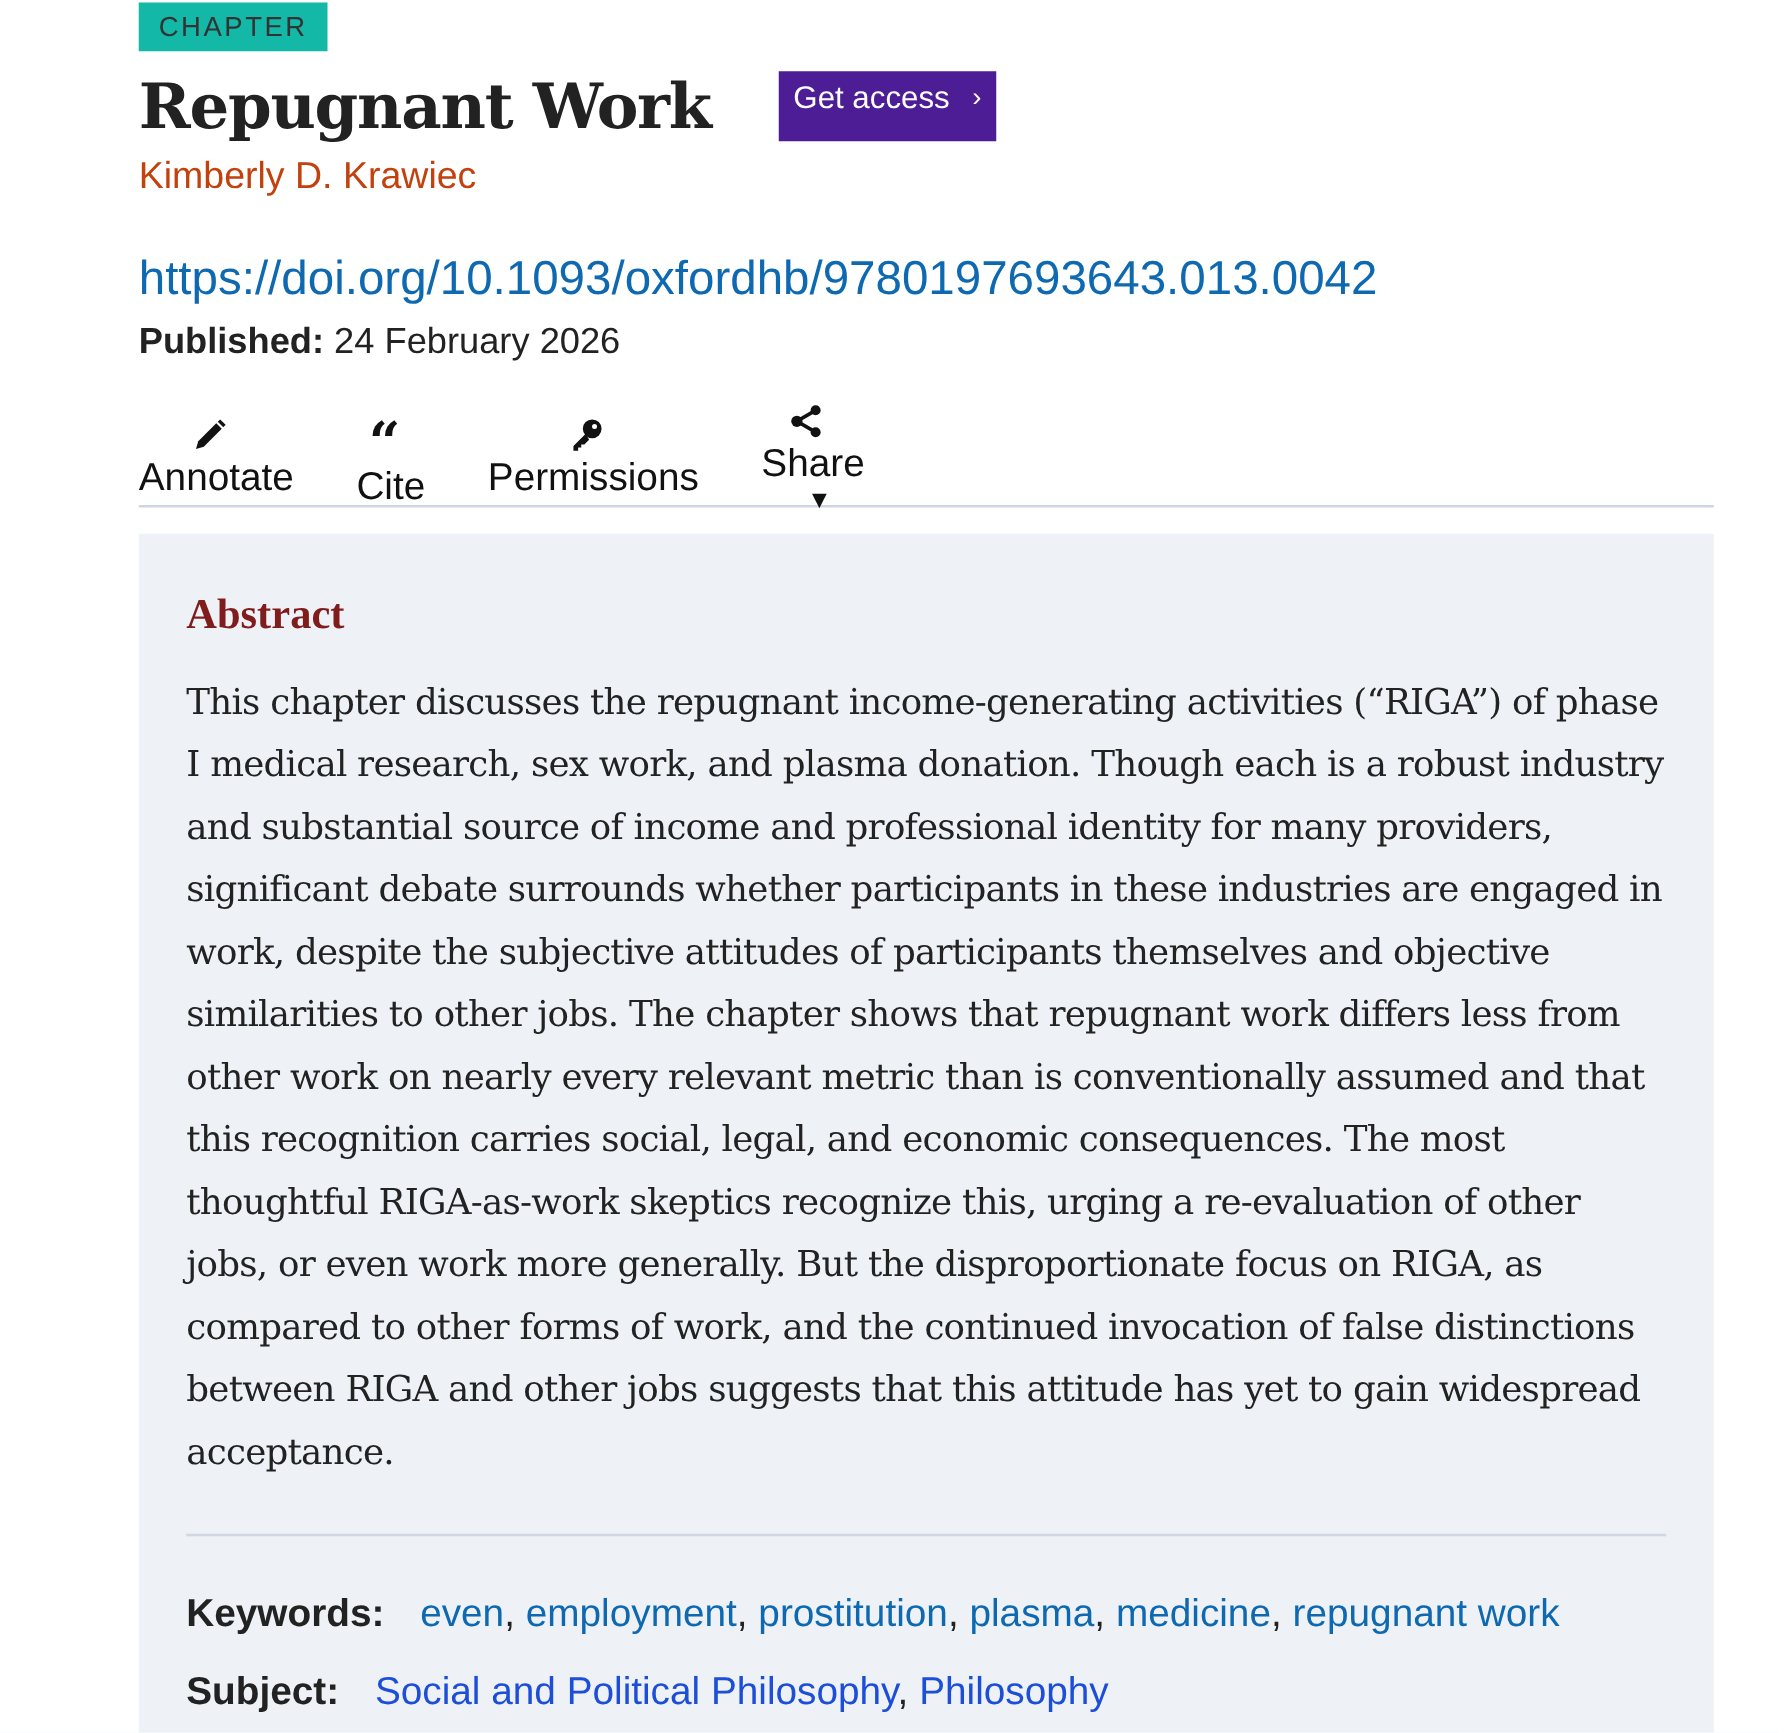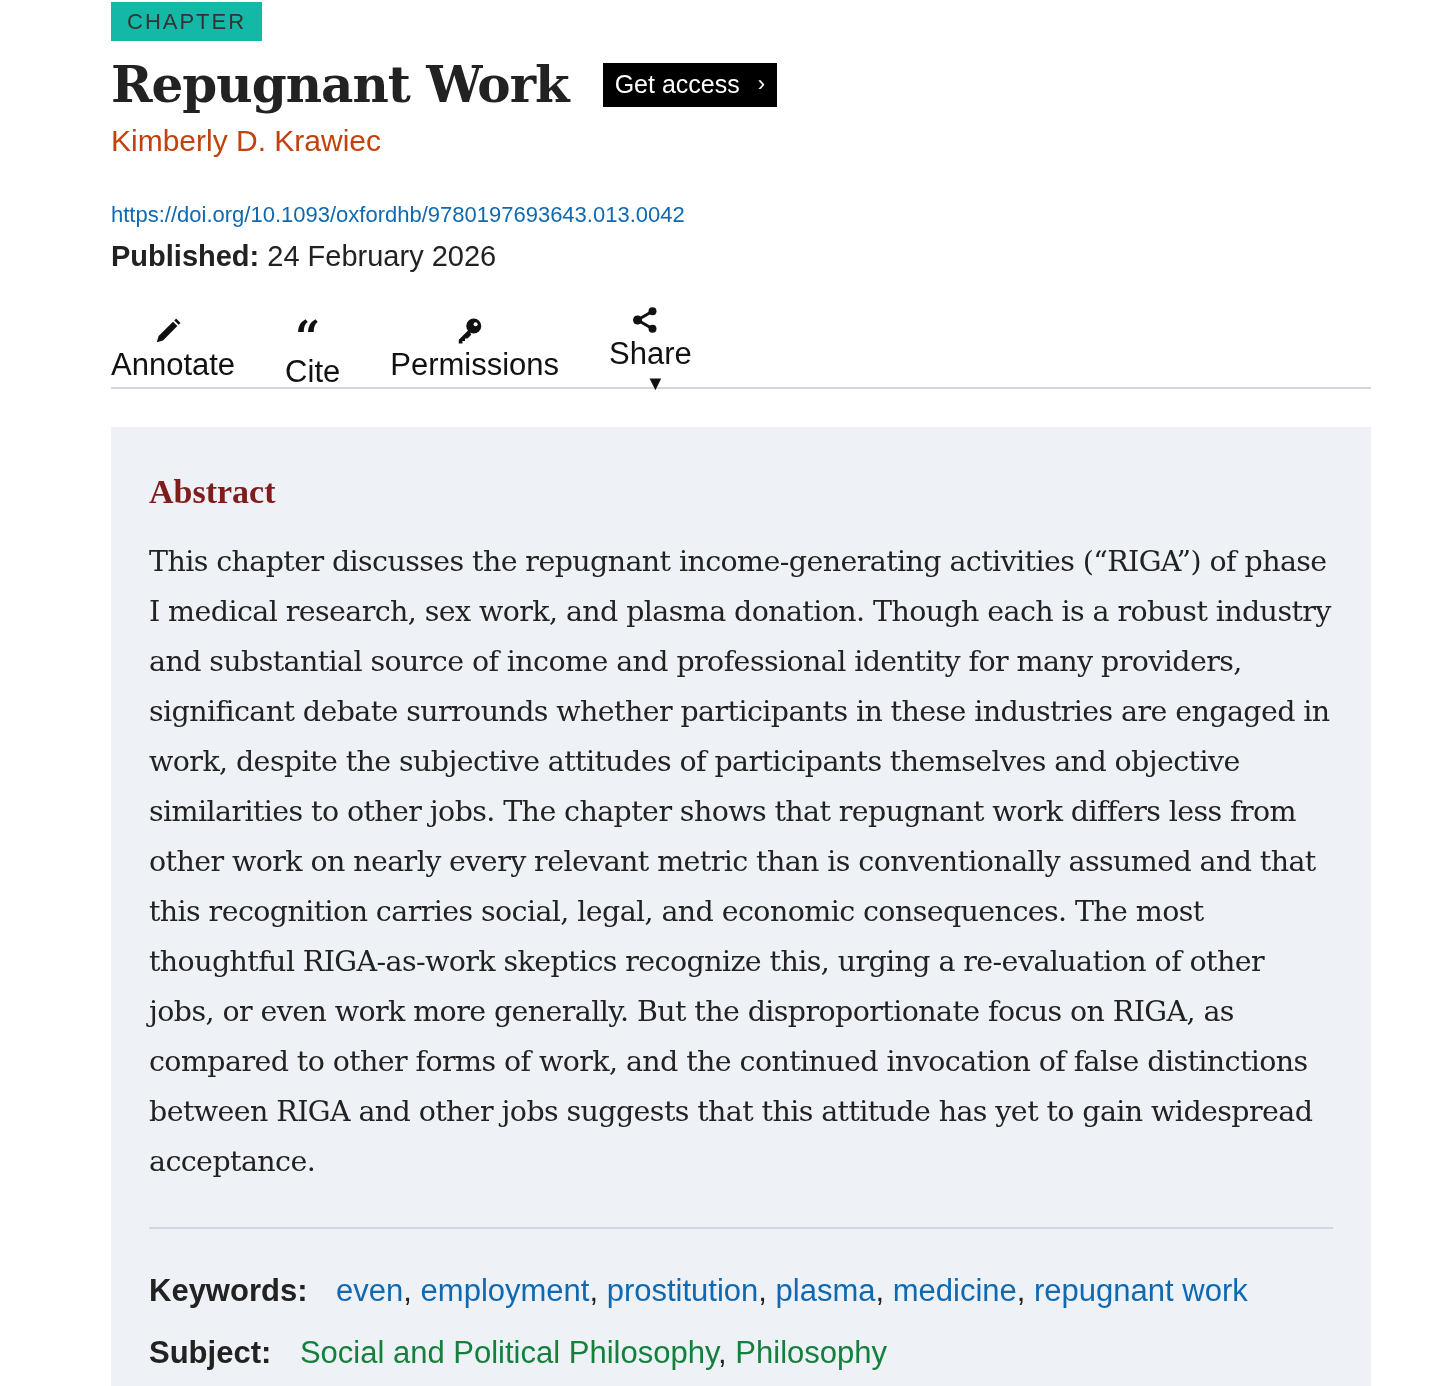--- a/index.html
+++ b/index.html
@@ -1,41 +1,41 @@
 <!DOCTYPE html>
 <html><head>
 <meta charset="utf-8">
 <style>
   html, body { margin:0; padding:0; background:#ffffff; }
   body { width:1432px; height:1386px; overflow:hidden; position:relative; font-family:"Liberation Sans", sans-serif; color:#222; }
   .wrap { position:absolute; left:111px; top:0; width:1260px; }
   .badge { display:inline-block; background:#14b8a6; color:#333; font-size:22px; letter-spacing:2px; padding:7px 16px 6px 16px; margin-top:2px; }
   .title-row { display:flex; align-items:center; margin-top:14px; }
   .title { font-family:"DejaVu Serif", serif; font-weight:bold; font-size:50px; color:#222; letter-spacing:-1px; }
-  .access { margin-left:34px; background:#000000; color:#fff; font-size:25px; padding:7px 12px 8px 12px; display:flex; align-items:center; cursor:pointer; }
+  .access { margin-left:54px; background:#4c1d95; color:#fff; font-size:25px; padding:7px 12px 20px 12px; display:flex; align-items:center; cursor:pointer; }
   .access .chev { margin-left:18px; font-size:22px; }
   .author { color:#c2410c; font-size:30px; margin-top:10px; }
-  .doi { color:#0e69b1; font-size:22px; margin-top:44px; }
+  .doi { color:#0e69b1; font-size:38px; margin-top:44px; }
   .pub { font-size:29px; margin-top:12px; color:#222; }
   .pub b { font-weight:bold; }
   .toolbar { display:flex; align-items:center; margin-top:56px; height:40px; font-size:31px; color:#111; }
   .tool { display:flex; align-items:center; margin-right:50px; cursor:pointer;flex-direction:column; }
   .tool .ic { display:inline-flex; width:32px; height:32px; margin-right:10px; align-items:center; justify-content:center; }
   .rule { height:2px; background:#d0d6e0; margin-top:18px; width:1260px; }
   .abstract { position:absolute; left:111px; top:427px; width:1260px; height:980px; background:#eef1f6; }
   .abs-inner { padding:46px 38px 0 38px; }
   .abs-h { font-family:Liberation Serif, serif; font-weight:bold; font-size:34px; color:#7f1d1d; }
   .abs-p { font-family:"DejaVu Serif", serif; font-size:28.5px; line-height:50px; color:#222; margin-top:26px; letter-spacing:-0.6px; }
   .abs-rule { height:2px; background:#d0d6e4; margin-top:40px; }
   .kw { margin-top:44px; font-size:31px; color:#222; }
   .kw b { margin-right:20px; }
   .kw a { color:#0e69b1; text-decoration:none; }
   .subj { margin-top:26px; font-size:31px; }
   .subj b { margin-right:20px; }
-  .subj a { color:#15803d; text-decoration:none; }
+  .subj a { color:#1d4ed8; text-decoration:none; }
 </style>
 </head>
 <body>
 
 <div class="wrap">
   <div class="badge">CHAPTER</div>
   <div class="title-row">
     <div class="title">Repugnant Work</div>
     <div class="access">
       <span>Get access</span>

